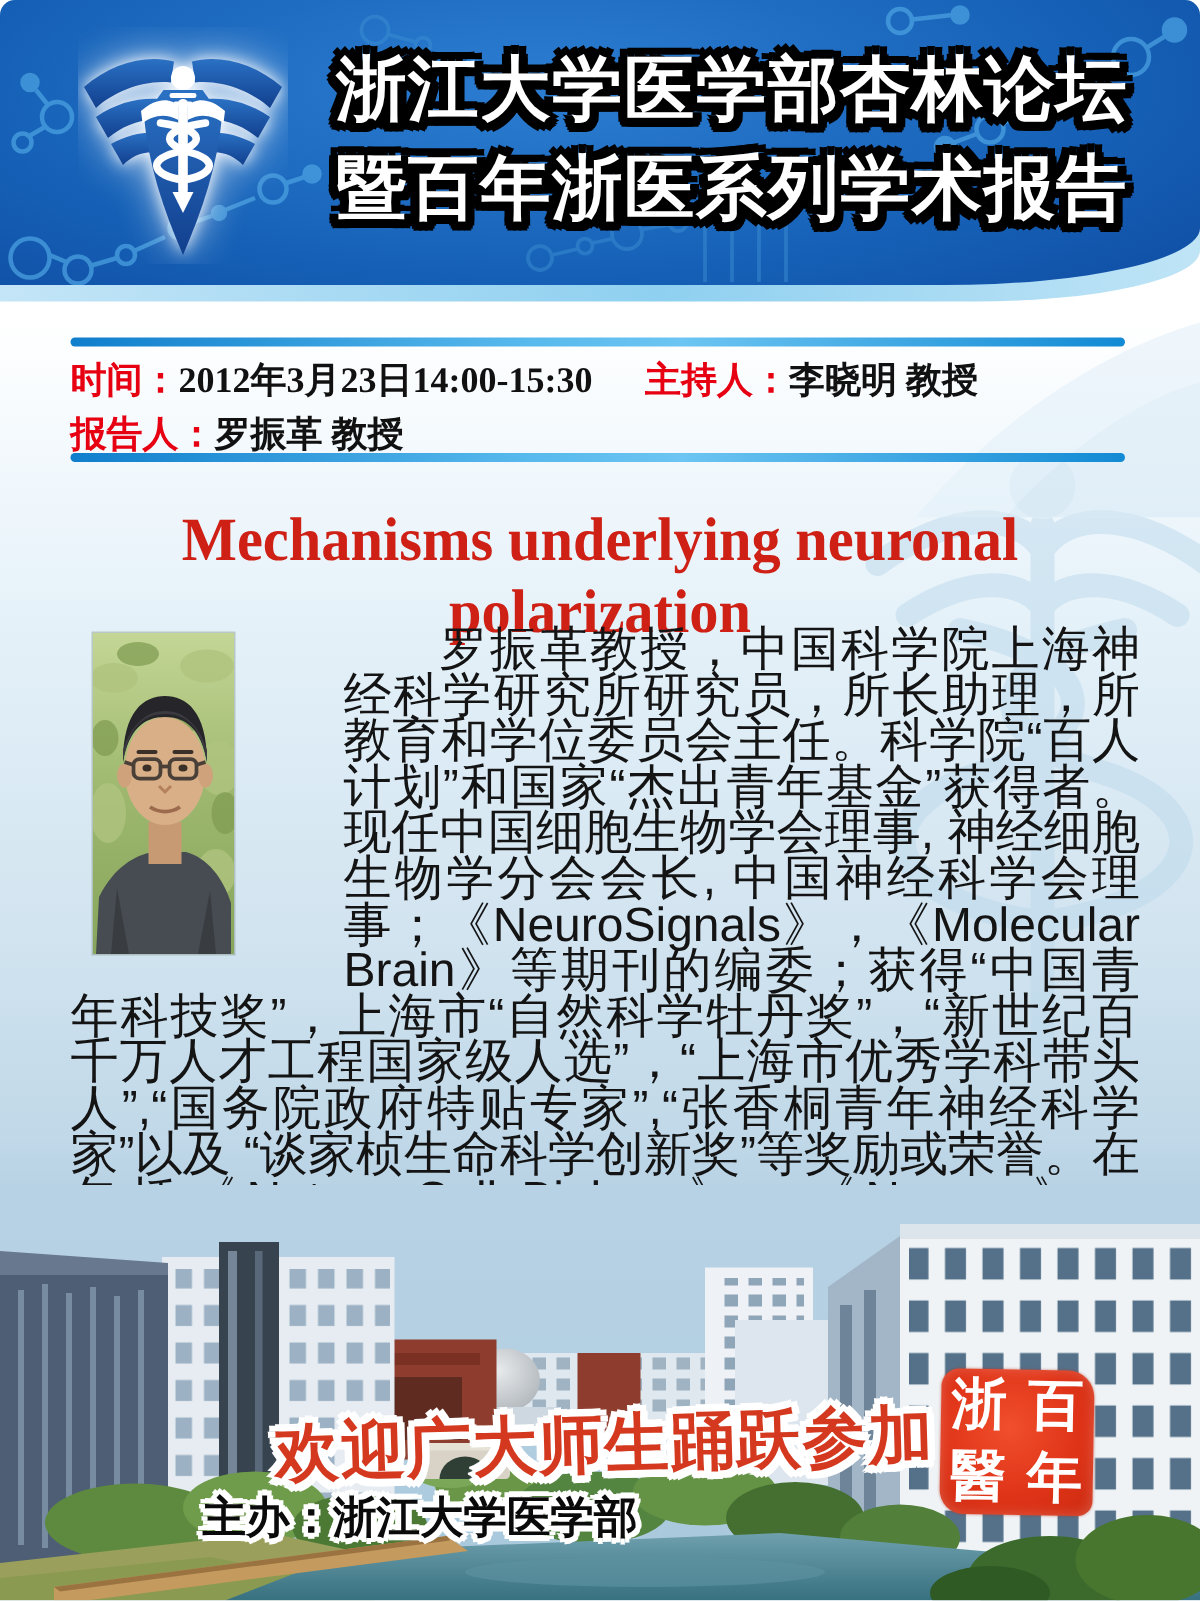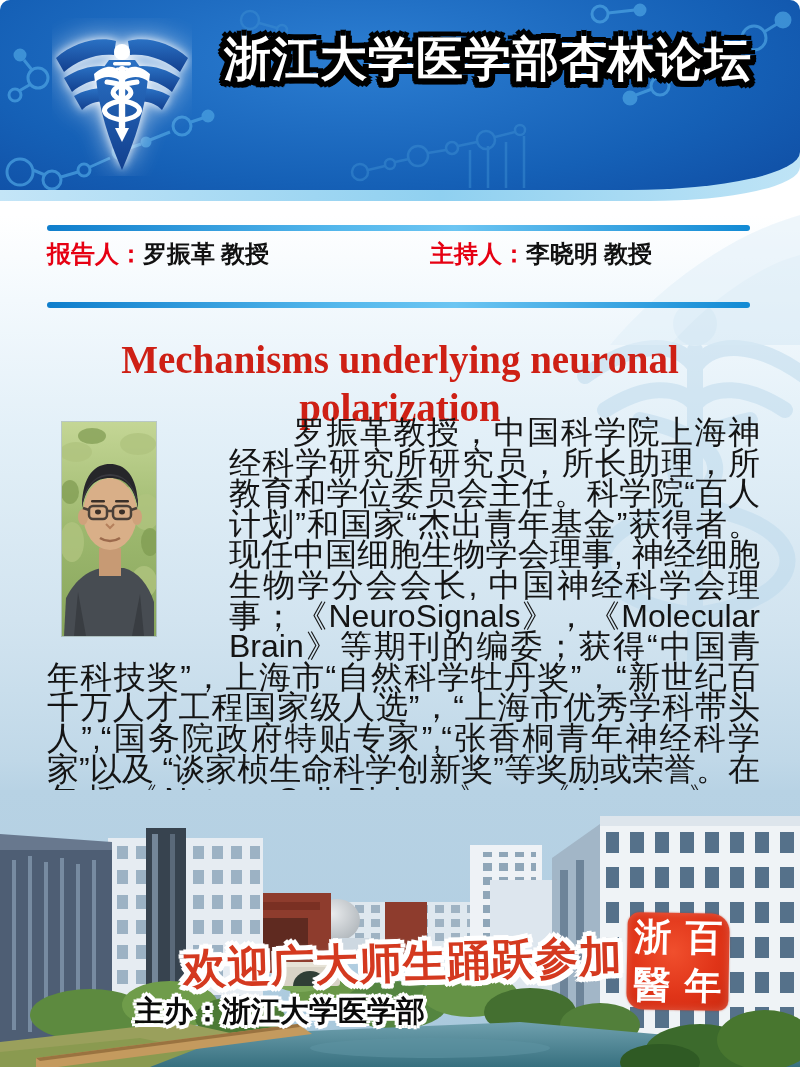--- a/index.html
+++ b/index.html
@@ -169,20 +169,21 @@
         </g>
         <g stroke="#ffffff" stroke-width="5" fill="none" stroke-linecap="round">
           <path d="M55,60 C84,64 86,74 64,80 C46,85 50,95 70,98"></path>
           <path d="M85,60 C56,64 54,74 76,80 C94,85 90,95 70,98"></path>
         </g>
       </g>
     </svg>
 
     <div class="htitle">
       <div>浙江大学医学部杏林论坛</div>
+      <div>暨百年浙医系列学术报告</div>
     </div>
   </div>
 
   <svg class="wm" style="right:-45px;top:280px;opacity:.5;" width="300" height="480" viewBox="0 0 300 480">
     <g stroke="#bcd9ec" fill="none" stroke-width="16" stroke-linecap="round">
       <line x1="150" y1="70" x2="150" y2="420"></line>
       <circle cx="150" cy="44" r="22" fill="#cfe5f3" stroke="none"></circle>
       <path d="M40,96 C90,60 130,62 148,84 M260,96 C210,60 170,62 152,84"></path>
       <path d="M60,130 C100,104 132,106 148,122 M240,130 C200,104 168,106 152,122"></path>
       <path d="M95,140 C190,160 195,210 110,235 C30,260 40,320 150,335"></path>
@@ -192,24 +193,27 @@
   <svg class="wm" style="right:0;top:195px;opacity:.55;" width="220" height="150" viewBox="0 0 220 150">
     <path d="M30,150 C80,90 150,40 220,20 L220,150 Z" fill="#e2f0f9"></path>
     <path d="M90,150 C130,105 180,70 220,60 L220,150 Z" fill="#d6e9f5"></path>
   </svg>
 
   <div class="rule r1"></div>
   <div class="rule r2"></div>
 
   <div class="info">
     <div>
-      <span class="lbl">报告人：</span><span class="val">罗振革 教授</span>
+      <span class="lbl">时间：</span><span class="val">2012年3月23日14:00-15:30</span>
     </div>
     <div>
       <span class="lbl">主持人：</span><span class="val">李晓明 教授</span>
+    </div>
+    <div>
+      <span class="lbl">报告人：</span><span class="val">罗振革 教授</span>
     </div>
   </div>
 
   <div class="talk-title">Mechanisms underlying neuronal polarization</div>
 
   <div class="bio">
     <svg class="photo" viewBox="0 0 94 214" preserveAspectRatio="none">
       <defs>
         <linearGradient id="fol" x1="0" y1="0" x2="0" y2="1">
           <stop offset="0" stop-color="#c4d695"></stop>

